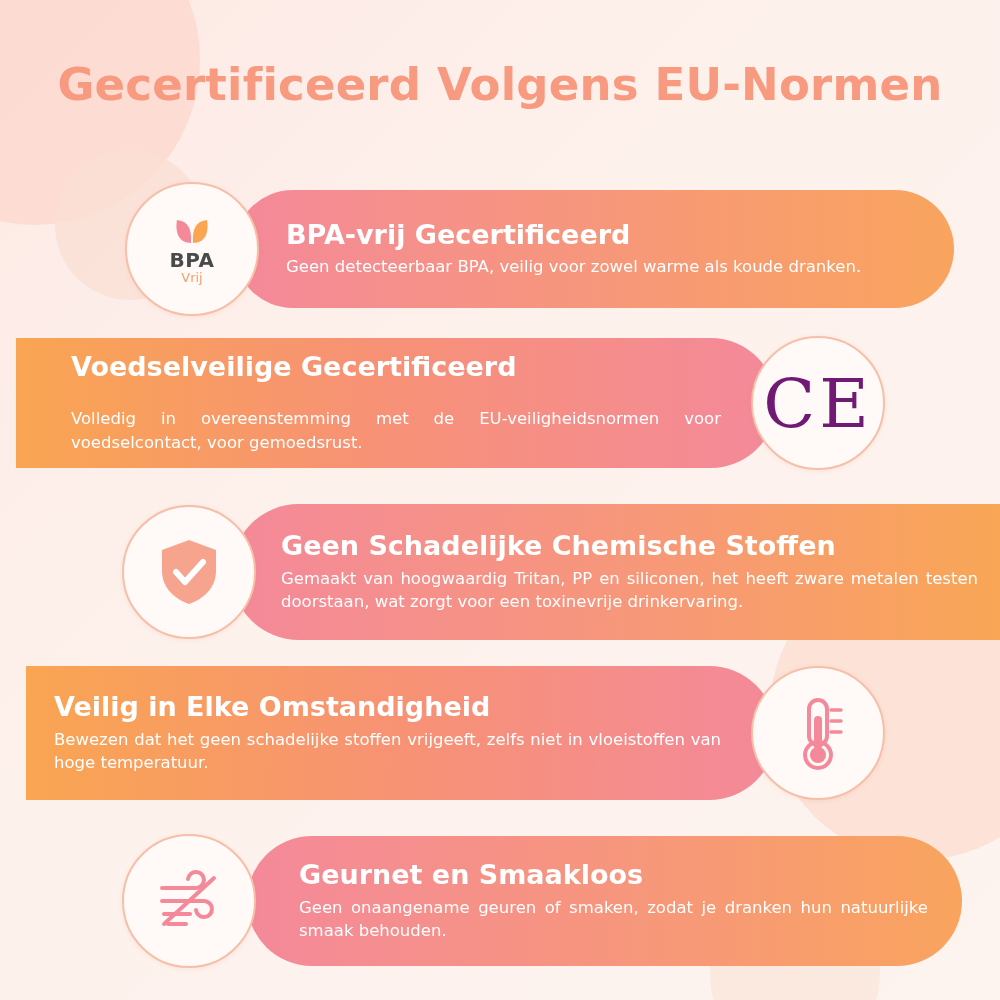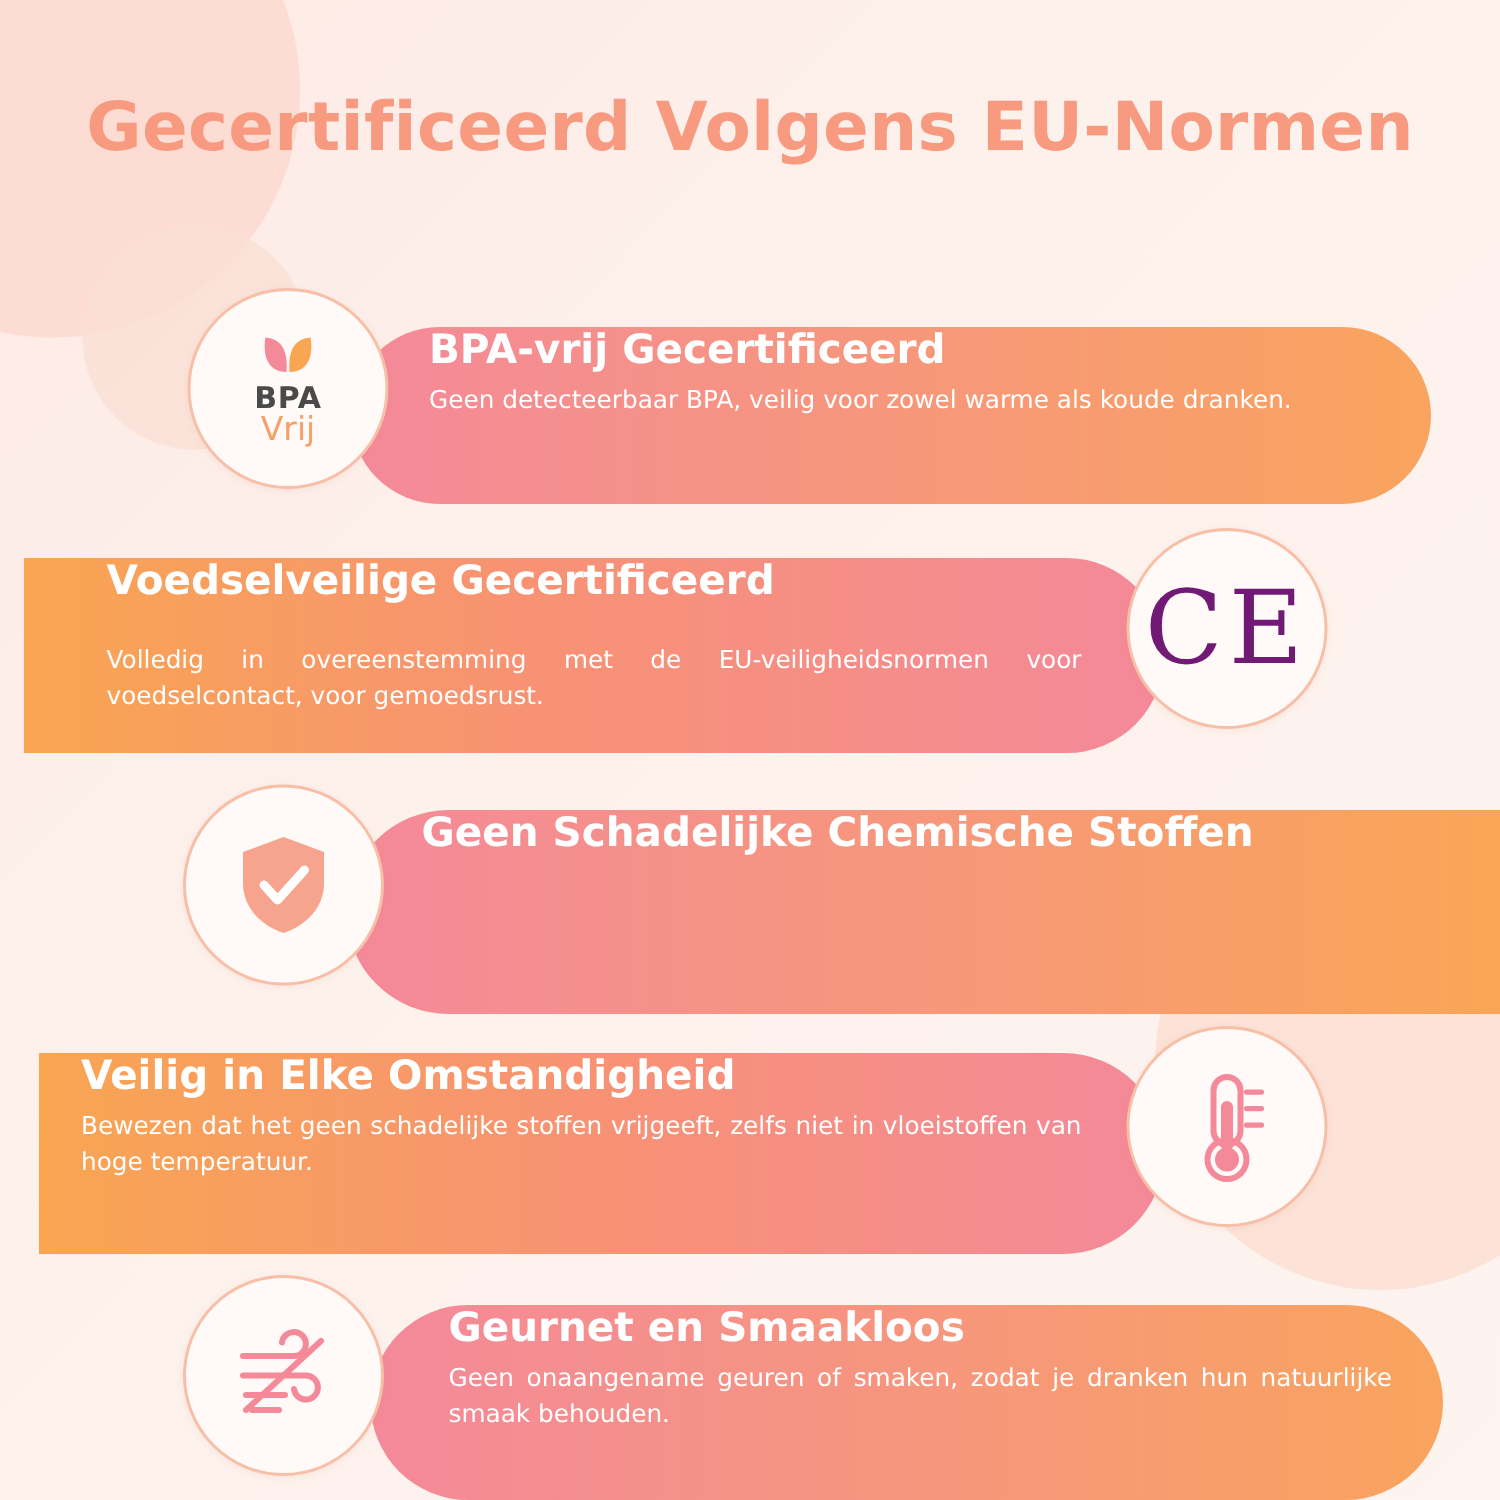--- a/index.html
+++ b/index.html
@@ -88,23 +88,22 @@
     position: relative;
     z-index: 3;
   }
 
   
   .bar {
     position: relative;
     box-sizing: border-box;
     display: flex;
     flex-direction: column;
-    justify-content: flex-start;
+    justify-content: center;
     color: #fff;
-    margin-top: 36px;
   }
   .bar .bar-title {
     font-size: 27px;
     font-weight: bold;
     line-height: 1.18;
     margin-bottom: 5px;
   }
   .bar .bar-desc {
     font-size: 16.5px;
     line-height: 1.45;
@@ -182,21 +181,21 @@
     line-height: 1;
   }
   .bpa .bpa-leaves { margin-bottom: 2px; }
   .bpa .bpa-main {
     font-size: 20px;
     font-weight: bold;
     color: #4a4a4a;
     letter-spacing: .5px;
   }
   .bpa .bpa-sub {
-    font-size: 22px;
+    font-size: 13px;
     color: #f6a06a;
     margin-top: 1px;
   }
 
   .ce-mark {
     color: #701a75;
     font-size: 68px;
     font-weight: normal;
     letter-spacing: 4px;
     font-family: "DejaVu Serif", serif;
@@ -245,20 +244,21 @@
 
   <div class="row left-icon" id="row3">
     <div class="icon-wrap">
       <svg width="62" height="70" viewBox="0 0 62 70">
         <path d="M31 3 L58 13 V34 C58 50 46 62 31 67 C16 62 4 50 4 34 V13 Z" fill="#f6a48e"></path>
         <path d="M18 35 L27 45 L45 25" stroke="#fff" stroke-width="6" fill="none" stroke-linecap="round" stroke-linejoin="round"></path>
       </svg>
     </div>
     <div class="bar">
       <div class="bar-title">Geen Schadelijke Chemische Stoffen</div>
+      <div class="bar-desc">Gemaakt van hoogwaardig Tritan, PP en siliconen, het heeft zware metalen testen doorstaan, wat zorgt voor een toxinevrije drinkervaring.</div>
     </div>
   </div>
 
   <div class="row right-icon" id="row4">
     <div class="icon-wrap">
       <svg width="62" height="78" viewBox="0 0 62 78">
         <rect x="22" y="6" width="18" height="45" rx="9" fill="none" stroke="#f4899a" stroke-width="4"></rect>
         <circle cx="31" cy="61" r="13" fill="none" stroke="#f4899a" stroke-width="4"></circle>
         <rect x="27" y="22" width="8" height="34" rx="4" fill="#f4899a"></rect>
         <circle cx="31" cy="61" r="8" fill="#f4899a"></circle>

